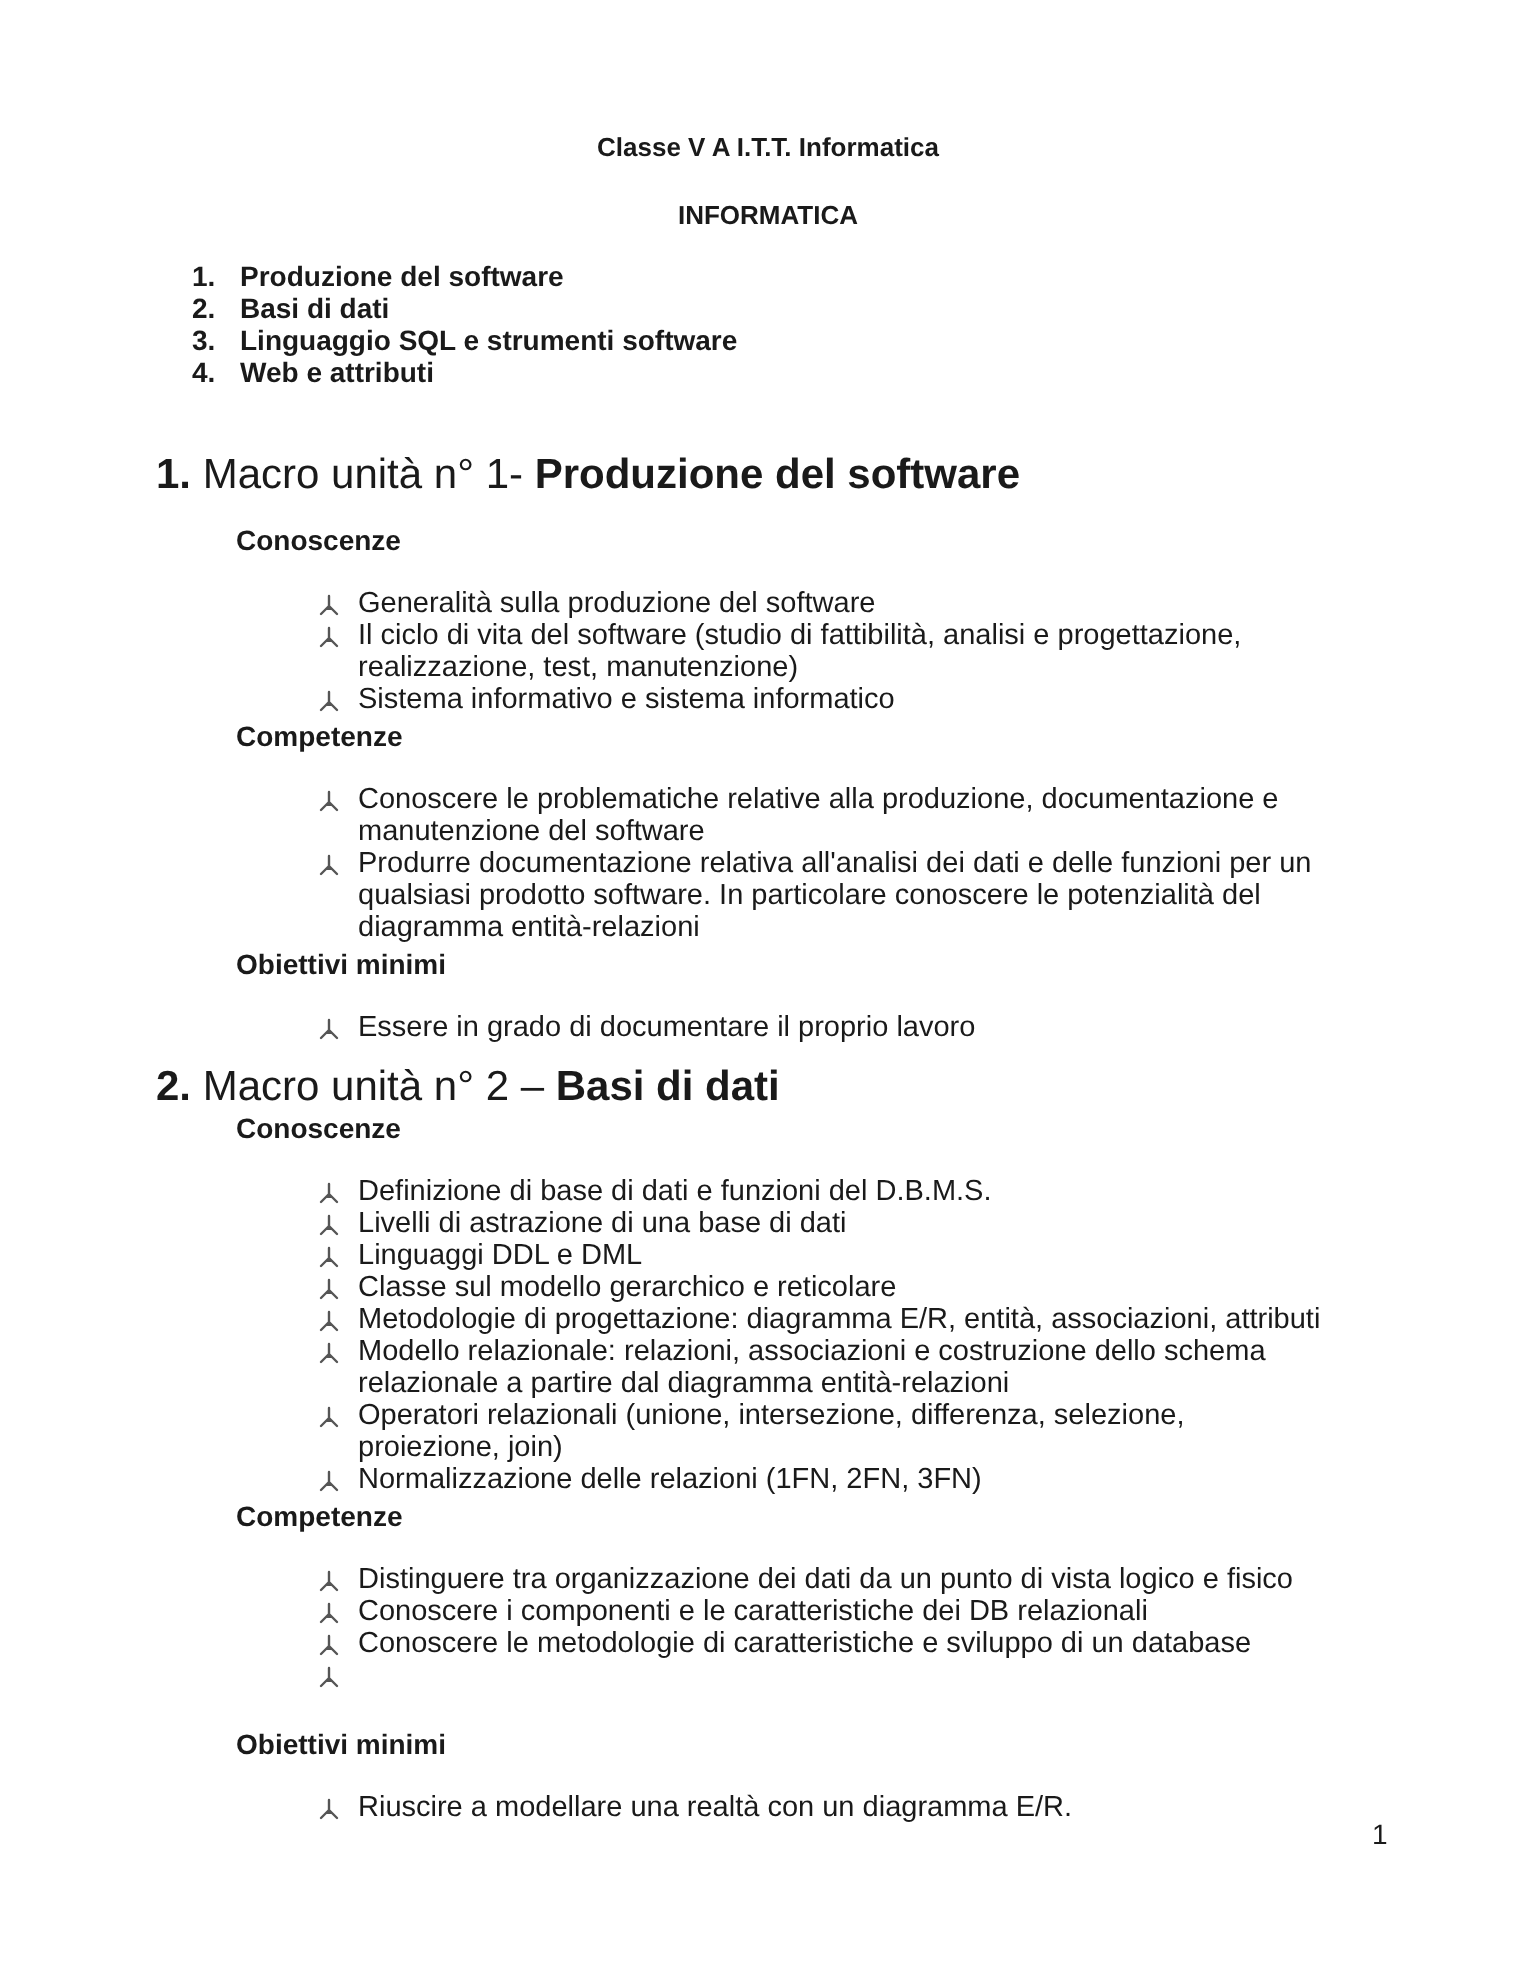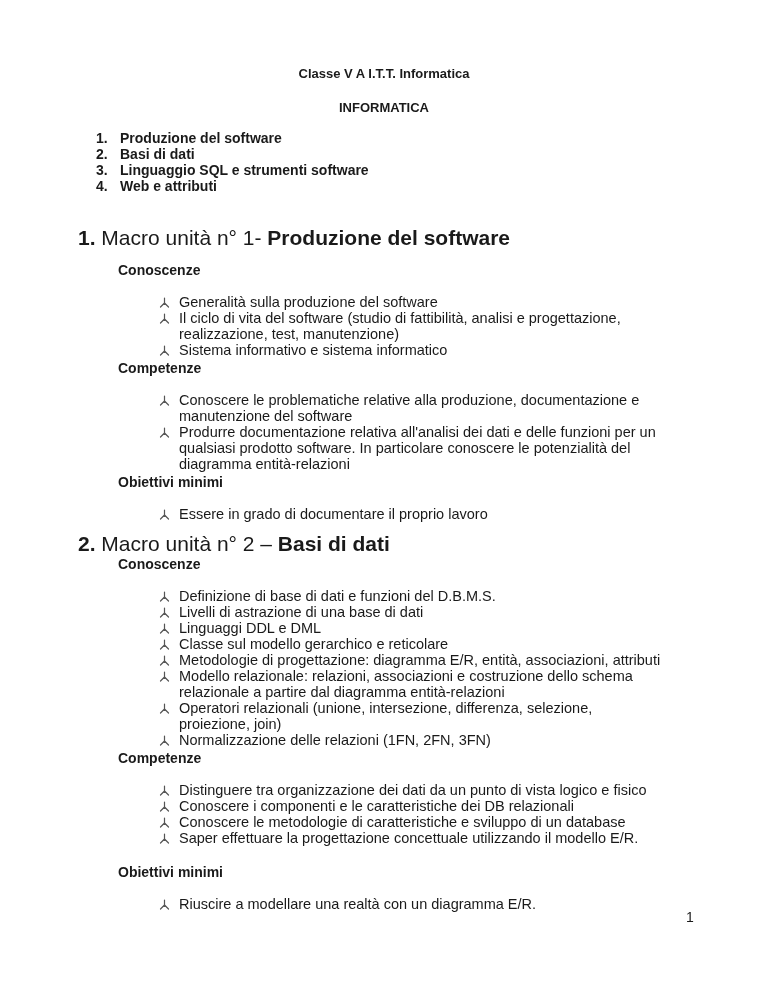--- a/index.html
+++ b/index.html
@@ -144,21 +144,21 @@
     <path d="M5.5 1 L5.5 6 M5.5 6 L1.5 10 M5.5 6 L9.5 10" stroke="#555" stroke-width="1.2" fill="none" stroke-linecap="round"></path>
     <path d="M3.6 8 L5.5 6 L7.4 8 Z" fill="#555"></path>
   </svg><span>Conoscere i componenti e le caratteristiche dei DB relazionali</span></li>
     <li><svg class="bullet" viewBox="0 0 11 11">
     <path d="M5.5 1 L5.5 6 M5.5 6 L1.5 10 M5.5 6 L9.5 10" stroke="#555" stroke-width="1.2" fill="none" stroke-linecap="round"></path>
     <path d="M3.6 8 L5.5 6 L7.4 8 Z" fill="#555"></path>
   </svg><span>Conoscere le metodologie di caratteristiche e sviluppo di un database</span></li>
     <li><svg class="bullet" viewBox="0 0 11 11">
     <path d="M5.5 1 L5.5 6 M5.5 6 L1.5 10 M5.5 6 L9.5 10" stroke="#555" stroke-width="1.2" fill="none" stroke-linecap="round"></path>
     <path d="M3.6 8 L5.5 6 L7.4 8 Z" fill="#555"></path>
-  </svg><span>Saper effettuare la progettazione concettuale utilizzando il modello E/R.</span></li>
+  </svg></li>
   </ul>
 </div>
 
 <div class="abs block" style="top:864px;">
   <div class="block-label">Obiettivi minimi</div>
   <ul class="items">
     <li><svg class="bullet" viewBox="0 0 11 11">
     <path d="M5.5 1 L5.5 6 M5.5 6 L1.5 10 M5.5 6 L9.5 10" stroke="#555" stroke-width="1.2" fill="none" stroke-linecap="round"></path>
     <path d="M3.6 8 L5.5 6 L7.4 8 Z" fill="#555"></path>
   </svg><span>Riuscire a modellare una realtà con un diagramma E/R.</span></li>

